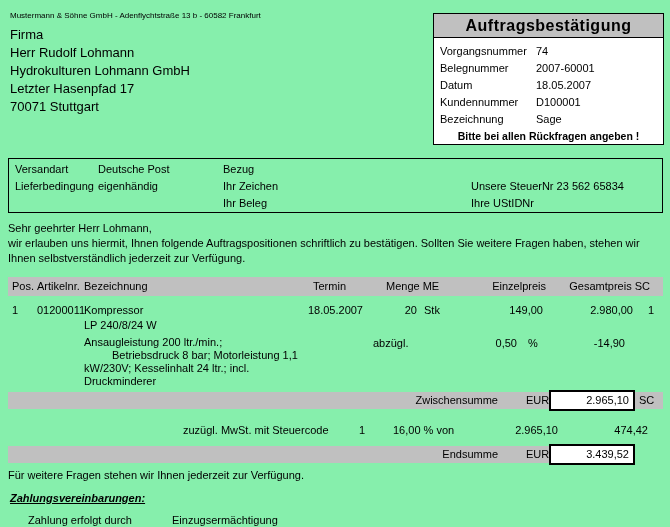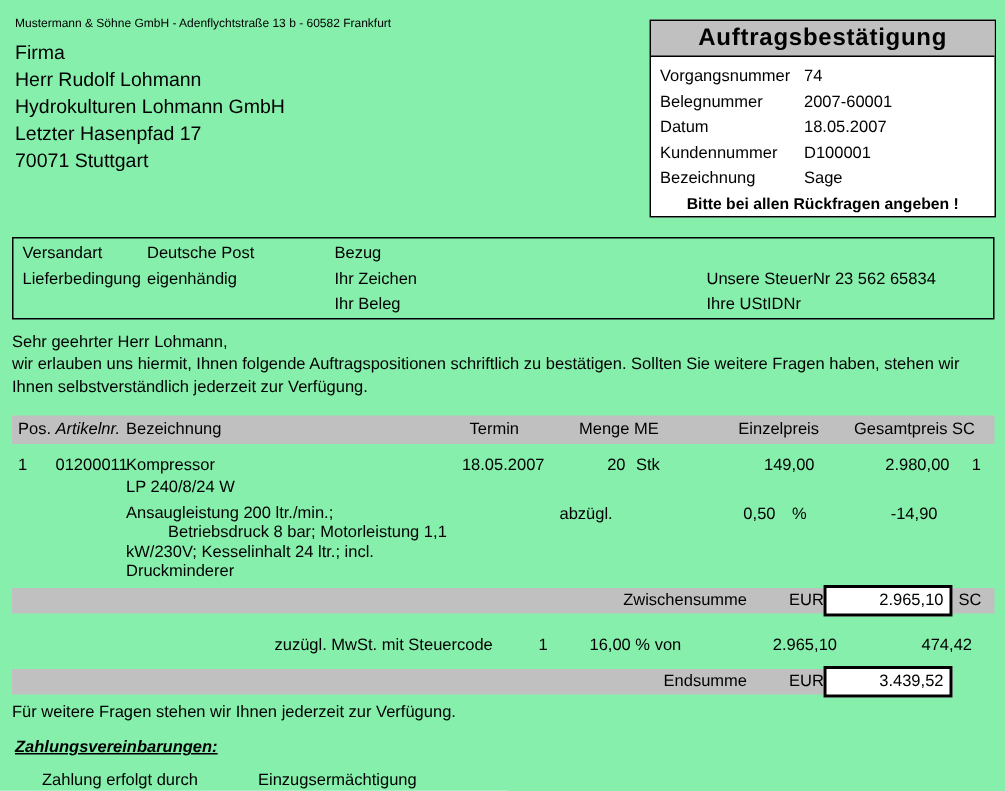--- a/index.html
+++ b/index.html
@@ -92,21 +92,21 @@
   </div>
 
   <div class="abs f11" style="left:8px; top:221px; width:658px;">
     <div>Sehr geehrter Herr Lohmann,</div>
     <div>wir erlauben uns hiermit, Ihnen folgende Auftragspositionen schriftlich zu bestätigen. Sollten Sie weitere Fragen haben, stehen wir</div>
     <div>Ihnen selbstverständlich jederzeit zur Verfügung.</div>
   </div>
 
   <div class="abs thead">
     <span style="left:4px;">Pos.</span>
-    <span style="left:29px;font-style:italic;">Artikelnr.</span>
+    <span style="left:29px;">Artikelnr.</span>
     <span style="left:76px;">Bezeichnung</span>
     <span style="left:305px;">Termin</span>
     <span style="left:378px;">Menge ME</span>
     <span class="right" style="left:440px; width:98px;">Einzelpreis</span>
     <span class="right" style="left:540px; width:102px;">Gesamtpreis SC</span>
   </div>
 
   <div class="abs trow" style="top:303px; height:15px;">
     <span style="left:4px;">1</span>
     <span style="left:29px;">01200011</span>

